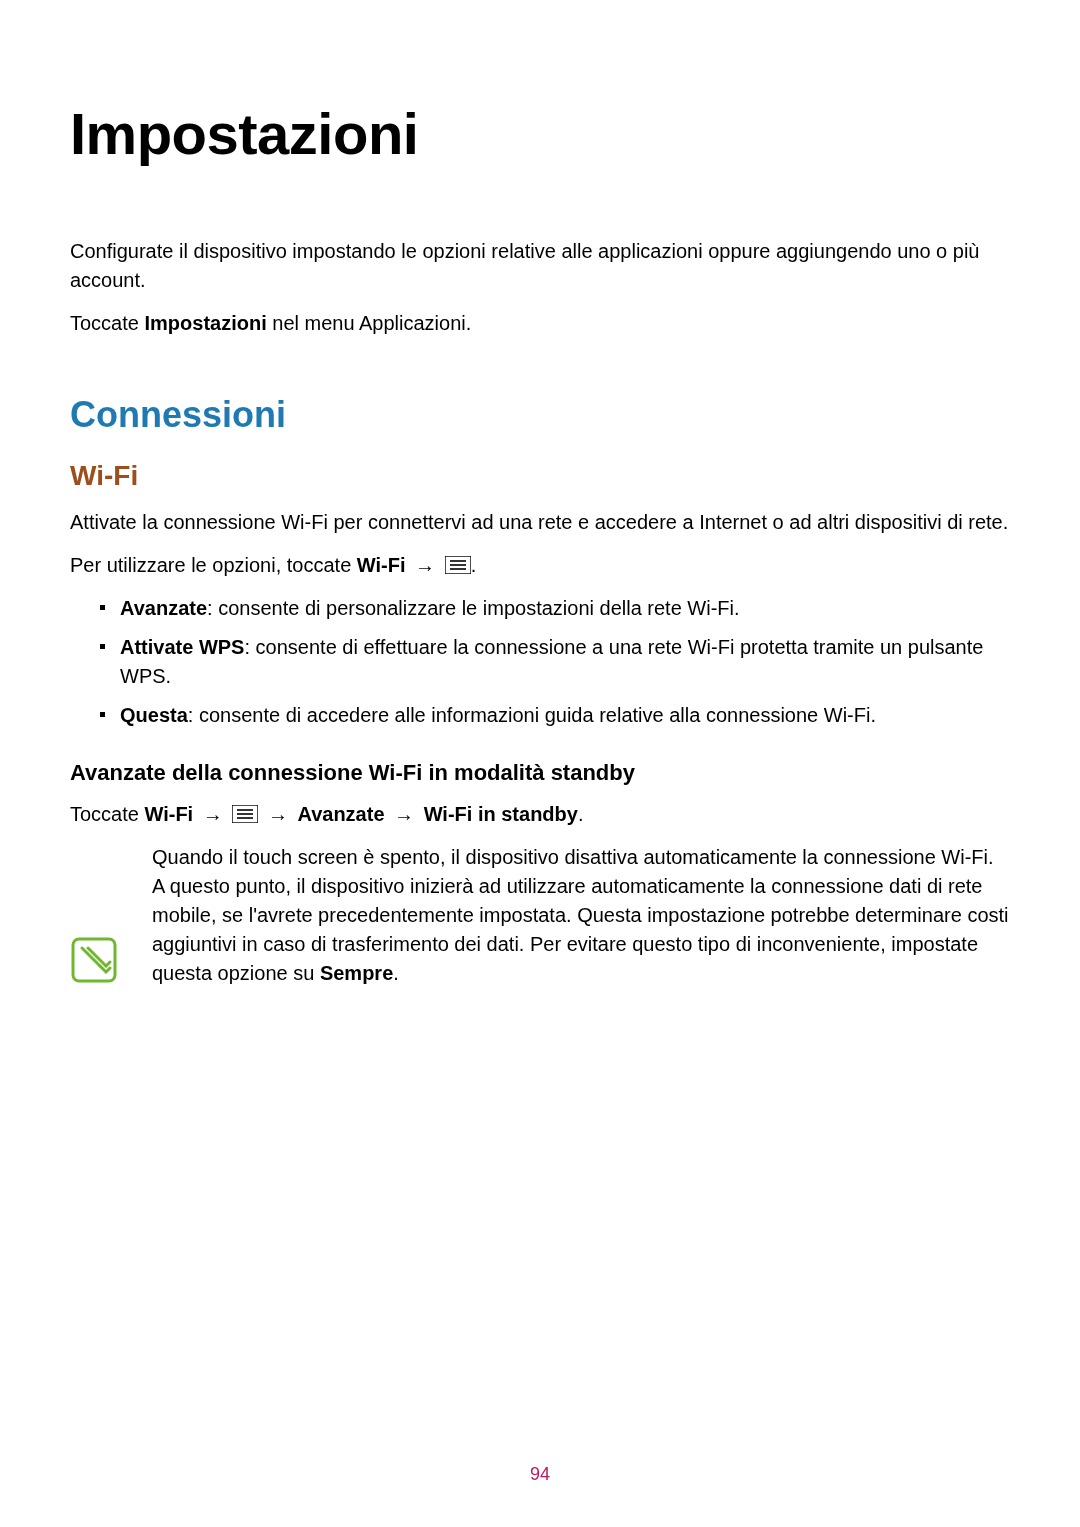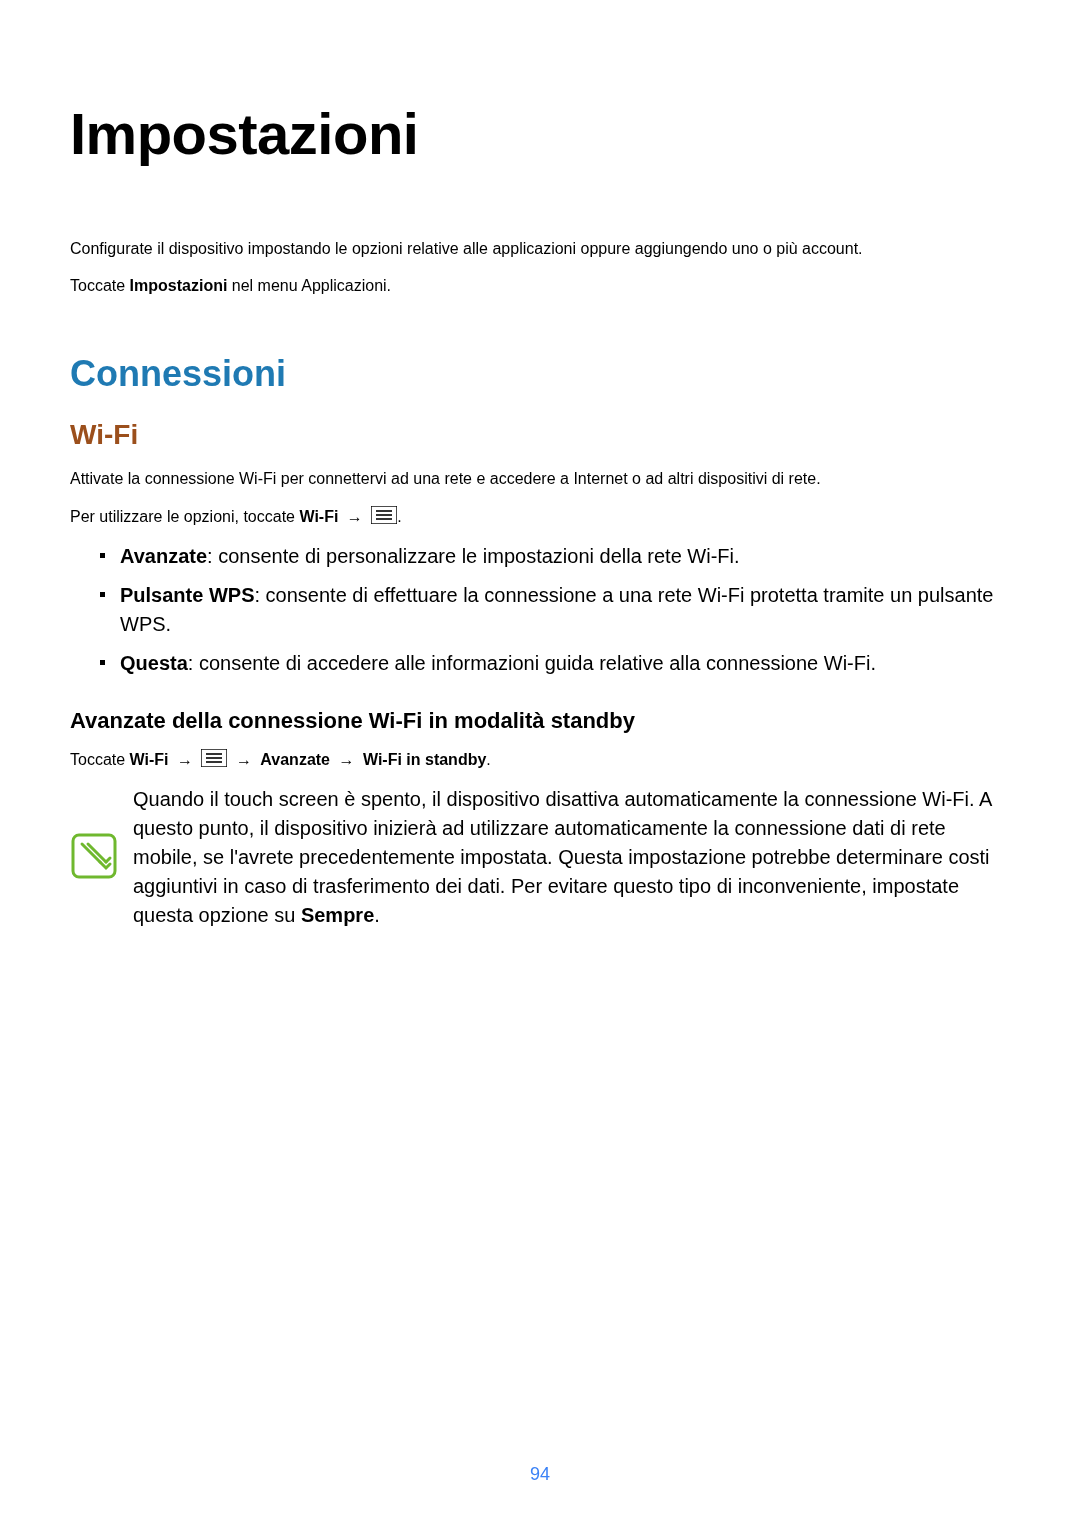--- a/index.html
+++ b/index.html
@@ -34,21 +34,21 @@
     margin-bottom: 16px;
   }
   .h4 {
     font-size: 22px;
     font-weight: 700;
     color: #000;
     margin-top: 22px;
     margin-bottom: 14px;
   }
   .p {
-    font-size: 16px;
+    font-size: 20px;
     line-height: 1.45;
     margin-bottom: 14px;
   }
   .section-gap { margin-top: 56px; }
   ul.bullets {
     list-style: none;
     padding-left: 30px;
     margin-bottom: 30px;
   }
   ul.bullets li {
@@ -69,40 +69,40 @@
   }
   .bold { font-weight: 700; }
   .arrow { padding: 0 4px; }
   .menu-icon {
     display: inline-block;
     vertical-align: -2px;
   }
   .menu-icon svg { display: block; }
   .note-row {
     display: flex;
-    align-items: center;
-    gap: 15px;
+    align-items: flex-end;
+    gap: 34px;
     margin-top: 8px;
   }
   .note-icon {
     flex: 0 0 auto;
     margin-top: 2px;
   }
   .note-text {
     font-size: 20px;
     line-height: 1.45;
   }
   .page-number {
     position: absolute;
     bottom: 42px;
     left: 0;
     width: 100%;
     text-align: center;
     font-size: 18px;
-    color: #3b82f6;
+    color: #be185d;
   }
 </style>
 </head>
 <body>
 
 <div class="page">
 
   <h1 class="h1">Impostazioni</h1>
 
   <p class="p">Configurate il dispositivo impostando le opzioni relative alle applicazioni oppure aggiungendo uno o più account.</p>
@@ -125,21 +125,21 @@
         <line x1="5" y1="13" x2="21" y2="13" stroke="#000" stroke-width="1.6"></line>
       </svg>
     </span><span>.</span>
   </p>
 
   <ul class="bullets">
     <li>
       <span class="bold">Avanzate</span><span>: consente di personalizzare le impostazioni della rete Wi-Fi.</span>
     </li>
     <li>
-      <span class="bold">Pulsante WPS</span><span>: consente di effettuare la connessione a una rete Wi-Fi protetta tramite un pulsante WPS.</span>
+      <span class="bold">Attivate WPS</span><span>: consente di effettuare la connessione a una rete Wi-Fi protetta tramite un pulsante WPS.</span>
     </li>
     <li>
       <span class="bold">Questa</span><span>: consente di accedere alle informazioni guida relative alla connessione Wi-Fi.</span>
     </li>
   </ul>
 
   <h4 class="h4">Avanzate della connessione Wi-Fi in modalità standby</h4>
 
   <p class="p">
     <span>Toccate </span><span class="bold">Wi-Fi</span>

